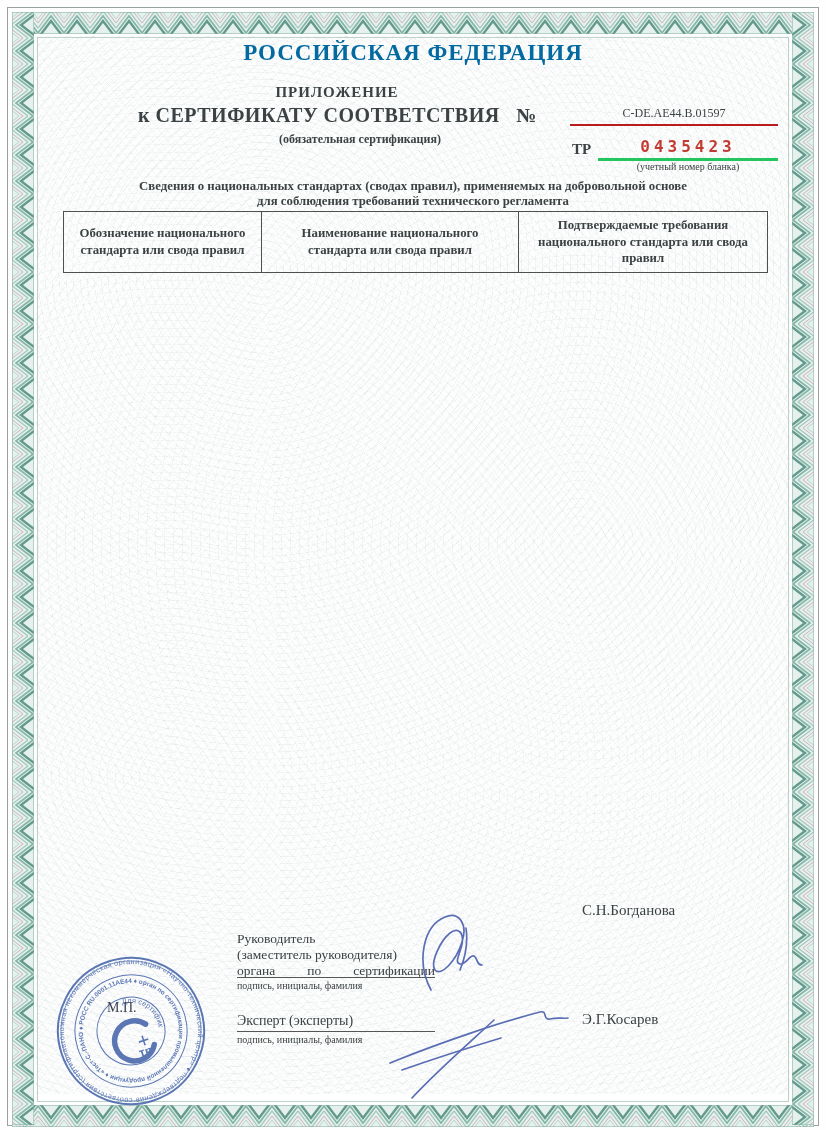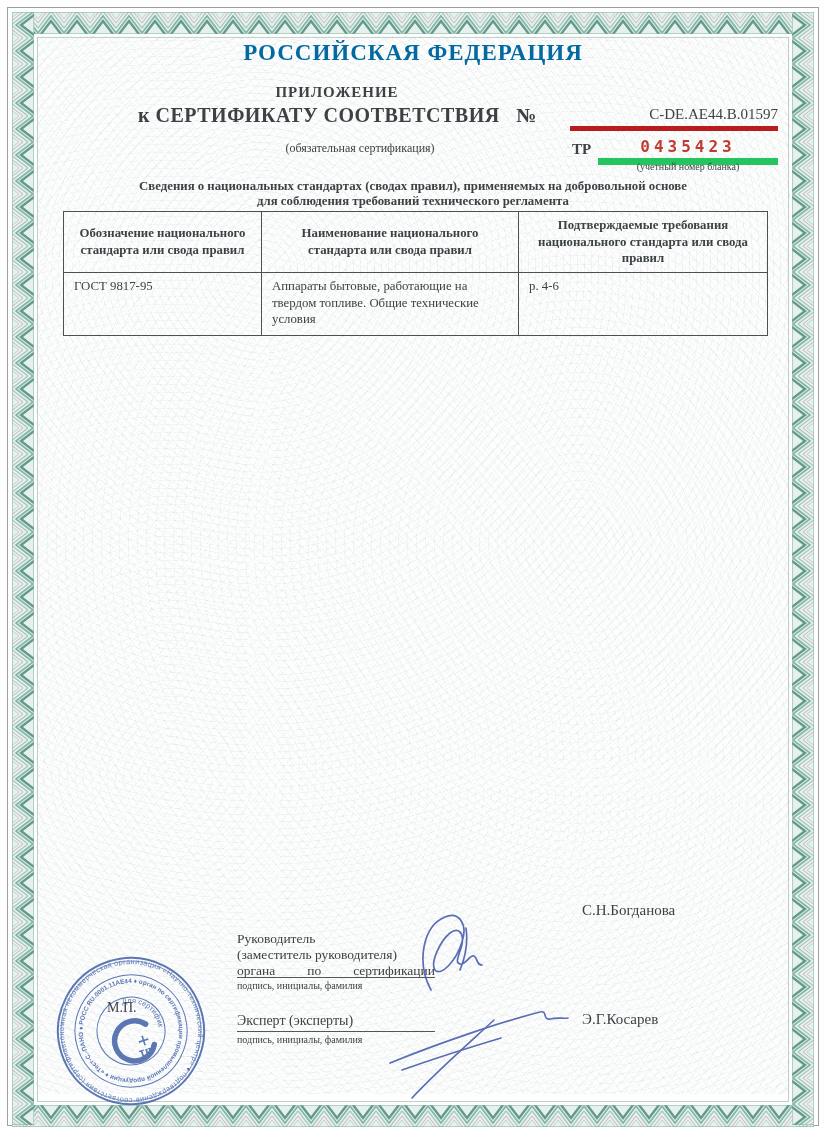--- a/index.html
+++ b/index.html
@@ -27,28 +27,28 @@
   .inner-line{position:absolute;left:37px;top:37px;right:37px;bottom:28px;
     border:1px solid #bdd2c9;}
 
   .abs{position:absolute;}
 
   .country-title{left:0;top:40px;width:826px;text-align:center;
     font-size:23px;font-weight:700;letter-spacing:1px;color:#0369a1;}
   .appendix-title{left:0;top:84px;width:674px;text-align:center;
     font-size:15px;font-weight:700;letter-spacing:1px;}
   .cert-label{left:138px;top:104px;font-size:20px;font-weight:700;letter-spacing:0.5px;}
-  .cert-number{left:570px;top:106px;width:208px;text-align:right;font-size:15px;
-    border-bottom:5px solid #b91c1c;padding-bottom:3px;}
+  .cert-number{left:570px;top:106px;width:208px;text-align:center;font-size:12px;
+    border-bottom:2px solid #b91c1c;padding-bottom:3px;}
   .oblig-note{left:150px;top:132px;width:420px;text-align:center;
-    font-size:12px;font-weight:400;margin-top:9px;}
+    font-size:12px;font-weight:700;}
   .tr-label{left:572px;top:141px;font-size:15px;font-weight:700;}
   .blank-number{left:598px;top:137px;width:180px;text-align:center;
     font-family:"DejaVu Sans Mono", monospace;font-size:16px;font-weight:700;
-    letter-spacing:4px;color:#c23b32;border-bottom:7px solid #22c55e;padding-bottom:2px;}
+    letter-spacing:4px;color:#c23b32;border-bottom:3px solid #22c55e;padding-bottom:2px;}
   .blank-caption{left:598px;top:161px;width:180px;text-align:center;font-size:10px;}
 
   .intro{left:133px;top:179px;width:560px;text-align:center;
     font-size:12.8px;font-weight:700;line-height:1.2;}
 
   table.standards{position:absolute;left:63px;top:211px;width:704px;
     border-collapse:collapse;table-layout:fixed;font-size:12.8px;}
   table.standards th, table.standards td{border:1px solid #4f4f4f;
     padding:5px 10px;vertical-align:top;line-height:1.3;}
   table.standards th{font-weight:700;text-align:center;vertical-align:middle;height:46px;}
@@ -153,25 +153,20 @@
     <colgroup>
         <col style="width:198px">
         <col style="width:257px">
         <col style="width:249px">
       </colgroup>
     <tbody>
         <tr>
       <th>Обозначение национального стандарта или свода правил</th>
       <th>Наименование национального стандарта или свода правил</th>
       <th>Подтверждаемые требования национального стандарта или свода правил</th>
-    </tr>
-    <tr class="r1">
-      <td>ГОСТ 9817-95</td>
-      <td>Аппараты бытовые, работающие на твердом топливе. Общие технические условия</td>
-      <td>р. 4-6</td>
     </tr>
   </tbody>
     </table>
 
   <div class="abs sig-label">
     <div>Руководитель</div>
     <div>(заместитель руководителя)</div>
     <div class="just">органа по сертификации</div>
   </div>
   <div class="abs sig-underline-1"></div>

